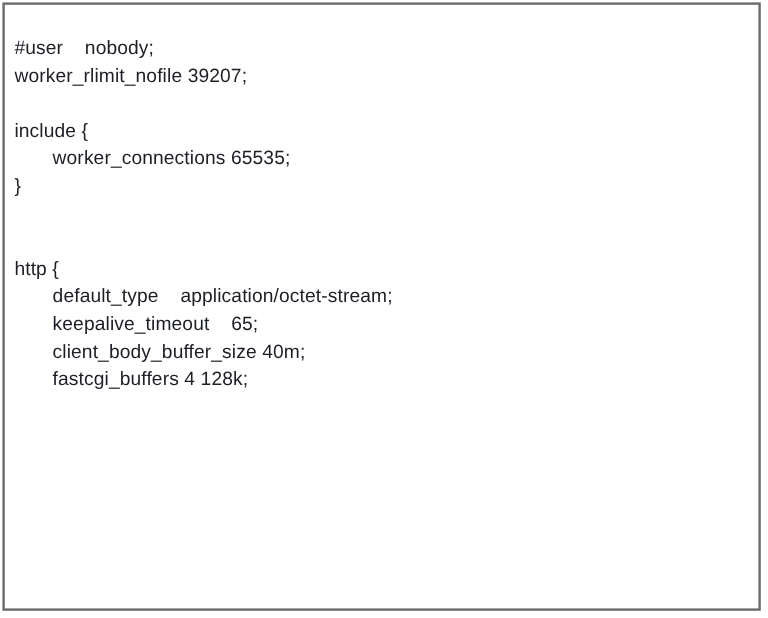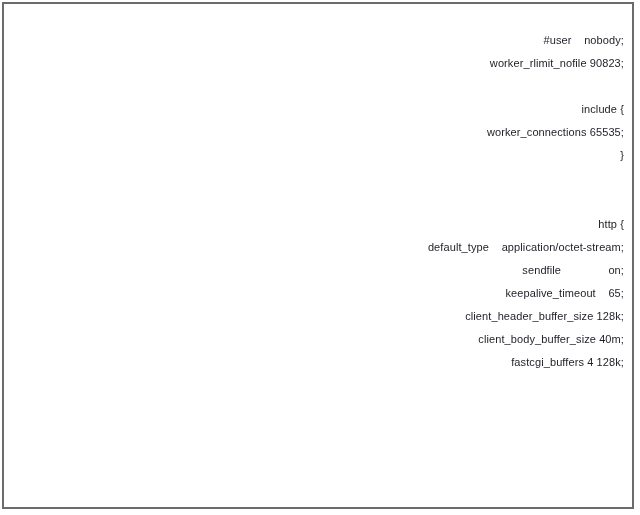--- a/index.html
+++ b/index.html
@@ -25,46 +25,43 @@
       top: 2px;
       width: 632px;
       height: 507px;
       border: 2px solid var(--border-color);
       background: var(--bg-color);
       overflow: hidden;
     }
     .config-content {
       padding: 25px 8px 0 8px;
       font-family: "Liberation Sans", "DejaVu Sans", sans-serif;
-      font-size: 11px;
+      font-size: 16px;
       line-height: 23px;
       color: var(--text-color);
       letter-spacing: 0.1px;
-      text-align: right;
     }
     .line {
       height: 23px;
       white-space: pre;
       overflow: hidden;
     }
   </style>
 </head>
 <body>
 
 <div class="config-frame">
   <div class="config-content">
       <div class="line">#user    nobody;</div>
-      <div class="line">worker_rlimit_nofile 90823;</div>
+      <div class="line">worker_rlimit_nofile 39207;</div>
       <div class="line"></div>
       <div class="line">include {</div>
       <div class="line">       worker_connections 65535;</div>
       <div class="line">}</div>
       <div class="line"></div>
       <div class="line"></div>
       <div class="line">http {</div>
       <div class="line">       default_type    application/octet-stream;</div>
-      <div class="line">       sendfile               on;</div>
       <div class="line">       keepalive_timeout    65;</div>
-      <div class="line">       client_header_buffer_size 128k;</div>
       <div class="line">       client_body_buffer_size 40m;</div>
       <div class="line">       fastcgi_buffers 4 128k;</div>
     </div>
 </div>
 
 </body></html>

